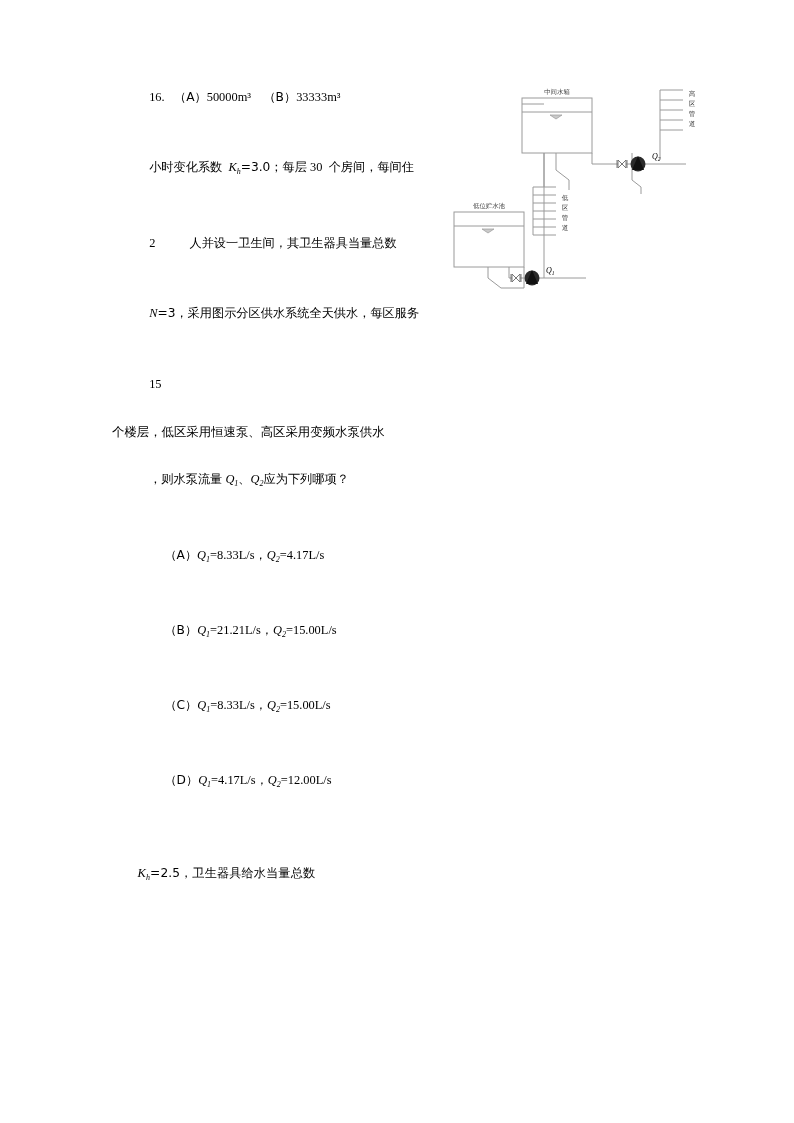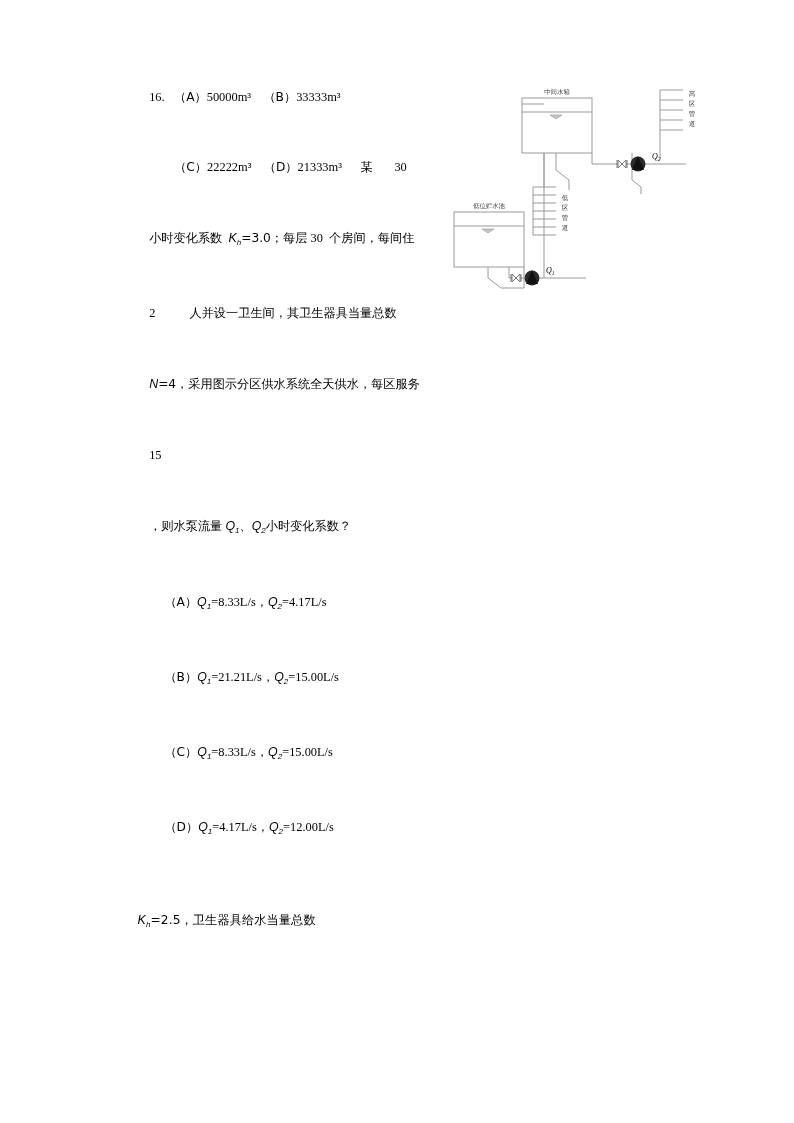--- a/index.html
+++ b/index.html
@@ -33,21 +33,21 @@
   .q-block { position: relative; }
   .line {
     font-size: 12.4px;
     line-height: 23.5px;
     white-space: pre;
     letter-spacing: 0.1px;
   }
   .cn { font-family: "DejaVu Sans", "Liberation Sans", sans-serif; font-size: 12.2px; }
   .num { font-family: "Liberation Serif", serif; }
   .opt { font-size: 12.4px; line-height: 23.5px; white-space: pre; }
-  .ital { font-style: italic; font-family: Liberation Sans, sans-serif; margin-top: 44px; }
+  .ital { font-style: italic; font-family: Liberation Serif, serif; margin-top: 44px; }
   sub { font-size: 8px; }
 
   
   .q16-wrap { position: relative; min-height: 232px; }
   .q16-text { width: 330px; }
   .q16-fig {
     position: absolute;
     left: 334px;
     top: -2px;
     width: 262px;
@@ -71,44 +71,42 @@
     <div class="q-block">
 
       <div class="q16-wrap">
 
         <div class="q16-text">
 
           <div class="q16-line">
             <span class="num">16.</span><span style="letter-spacing:0">   </span><span class="cn">（A）</span><span><span>50000m³</span></span><span>    </span><span class="cn">（B）</span><span>33333m³</span>
           </div>
 
-          <div class="q16-line">
-            <span style="display:inline-block;width:25px"></span><span class="cn">（C）</span><span>22222m³</span><span>    </span><span class="cn">（D）</span><span>21333m³</span><span>      </span><span class="cn">某</span><span>       </span><span class="num">30</span>
-          </div>
 
 
           <div class="q16-line">
             <span class="cn">小时变化系数</span><span>  </span><span class="ital"><span>K</span><sub>h</sub></span><span class="cn">=3.0；每层</span><span> </span><span class="num">30</span><span>  </span><span class="cn">个房间，每间住</span>
           </div>
 
           <div class="q16-line">
             <span class="num">2</span><span>           </span><span class="cn">人并设一卫生间，其卫生器具当量总数</span>
           </div>
 
           <div class="q16-line">
-            <span class="ital">N</span><span class="cn">=4，采用图示分区供水系统全天供水，每区服务</span>
+            <span class="ital">N</span><span class="cn">=3，采用图示分区供水系统全天供水，每区服务</span>
           </div>
 
           <div class="q16-line">
             <span class="num">15</span>
           </div>
 
-
-          <div class="q16-line">
-            <span class="cn">，则水泵流量</span><span> </span><span class="ital"><span>Q</span><sub>1</sub></span><span class="cn">、</span><span class="ital"><span>Q</span><sub>2</sub></span><span class="cn">小时变化系数？</span>
+          <div class="q16-line cn">个楼层，低区采用恒速泵、高区采用变频水泵供水</div>
+
+          <div class="q16-line">
+            <span class="cn">，则水泵流量</span><span> </span><span class="ital"><span>Q</span><sub>1</sub></span><span class="cn">、</span><span class="ital"><span>Q</span><sub>2</sub></span><span class="cn">应为下列哪项？</span>
           </div>
 
           <div class="opts">
             <div class="opt">
               <span class="cn">（A）</span><span class="ital">Q<sub>1</sub></span><span>=<span>8.33L/s</span></span><span class="cn">，</span><span class="ital">Q<sub>2</sub></span><span>=<span>4.17L/s</span></span>
             </div>
             <div class="opt">
               <span class="cn">（B）</span><span class="ital">Q<sub>1</sub></span><span>=<span>21.21L/s</span></span><span class="cn">，</span><span class="ital">Q<sub>2</sub></span><span>=<span>15.00L/s</span></span>
             </div>
             <div class="opt">

